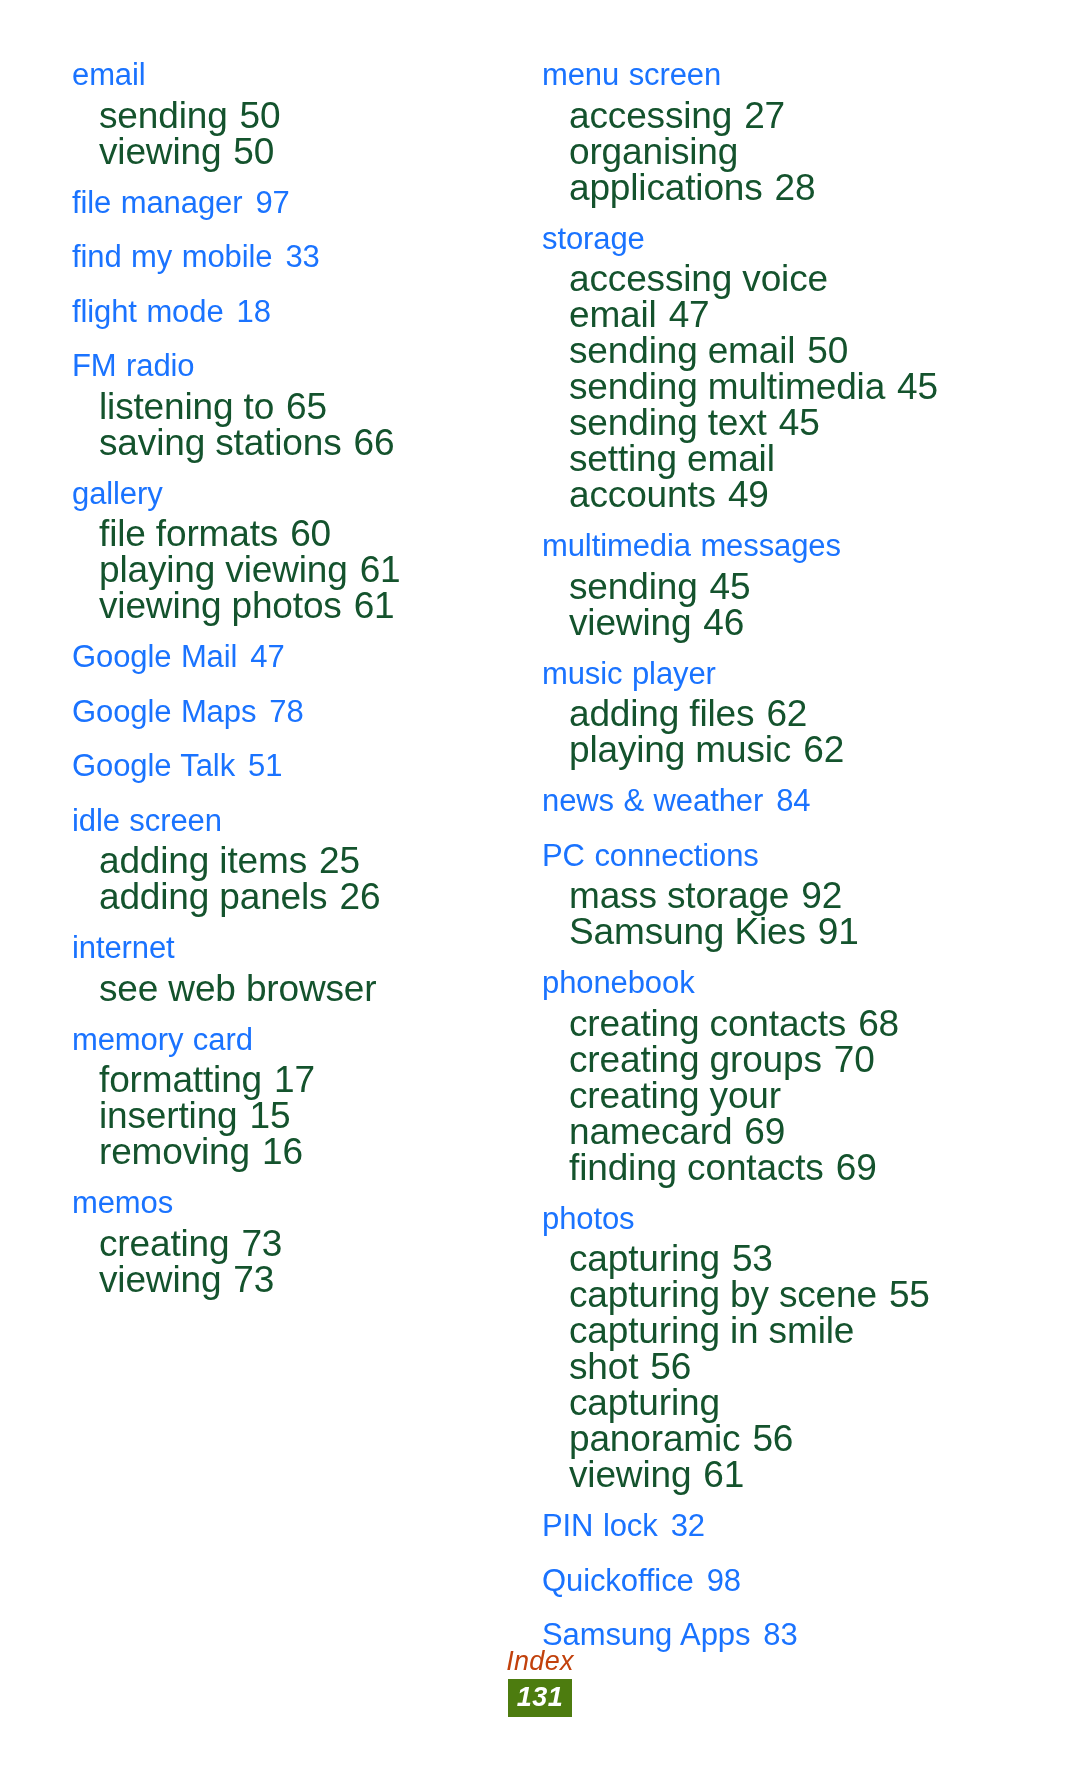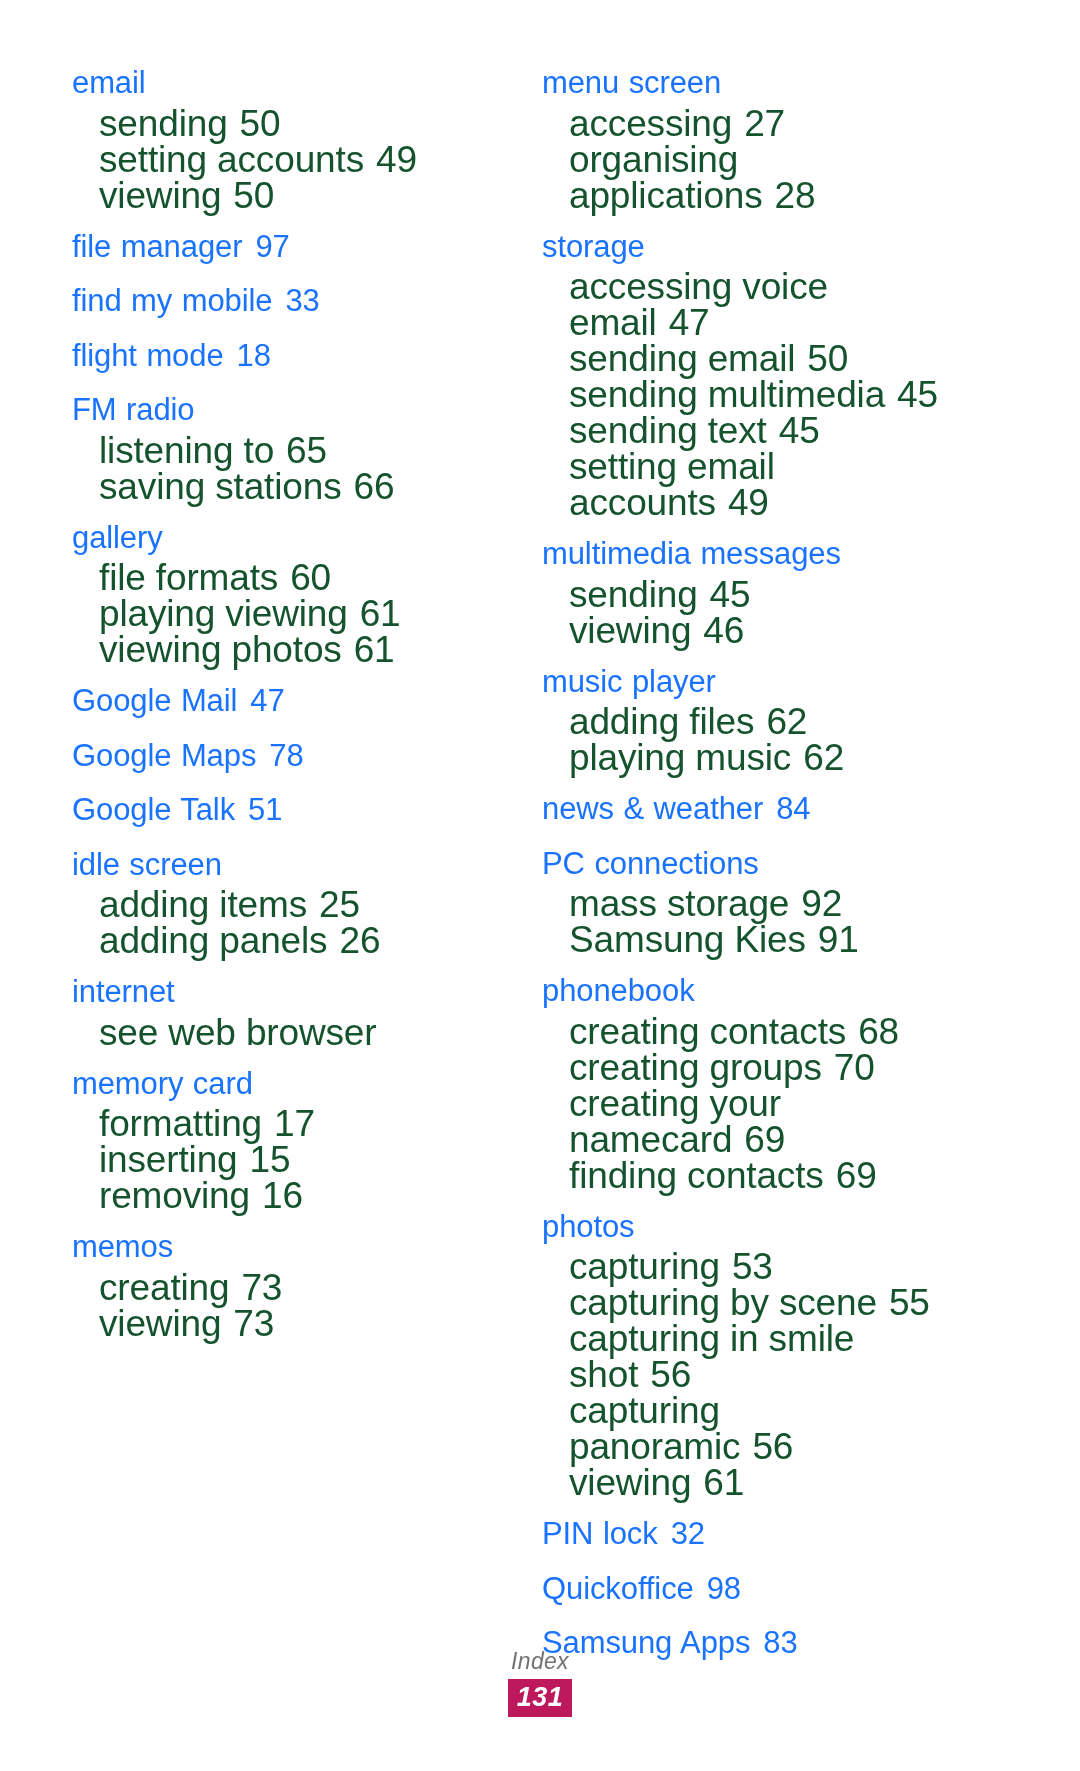--- a/index.html
+++ b/index.html
@@ -46,21 +46,20 @@
   }
 
   .entry-head {
     display: block;
     color: #1a73ff;
     font-size: 31px;
     line-height: 45.5px;
     letter-spacing: -0.1px;
     white-space: normal;
     word-spacing: 1px;
-    margin-top: 8px;
   }
   .entry-head .pg {
     margin-left: 13px;
   }
 
   .sub-list {
     margin: 0;
     padding: 0;
     list-style: none;
   }
@@ -89,50 +88,49 @@
     position: absolute;
     left: 0;
     top: 1648px;
     width: 1080px;
     text-align: center;
   }
   .footer-label {
     display: block;
     font-family: "Liberation Sans", sans-serif;
     font-style: italic;
-    font-size: 23px;
-    color: #737373;
+    font-size: 27px;
+    color: #c2410c;
     letter-spacing: 0.3px;
     line-height: 26px;
   }
   .footer-page {
     display: inline-block;
     margin-top: 5px;
-    background: #be185d;
+    background: #4d7c0f;
     color: #ffffff;
     font-style: italic;
     font-weight: bold;
     font-size: 27px;
     line-height: 27px;
     padding: 5px 9px 6px 9px;
     letter-spacing: 0.5px;
   }
 </style>
 </head>
 <body>
 
 <div class="page">
 
   <div class="index-columns" id="columns-root">
       <div class="column">
         <div class="entry has-subs">
           <div class="entry-head"><span>email</span></div>
           <div class="sub-list">
             <div class="sub-item"><span>sending</span><span class="pg">50</span></div>
-            <div class="sub-item"><span>setting accounts</span><span class="pg">49</span></div>
             <div class="sub-item"><span>viewing</span><span class="pg">50</span></div>
           </div>
         </div>
         <div class="entry">
           <div class="entry-head"><span>file manager</span><span class="pg">97</span></div>
         </div>
         <div class="entry">
           <div class="entry-head"><span>find my mobile</span><span class="pg">33</span></div>
         </div>
         <div class="entry">

